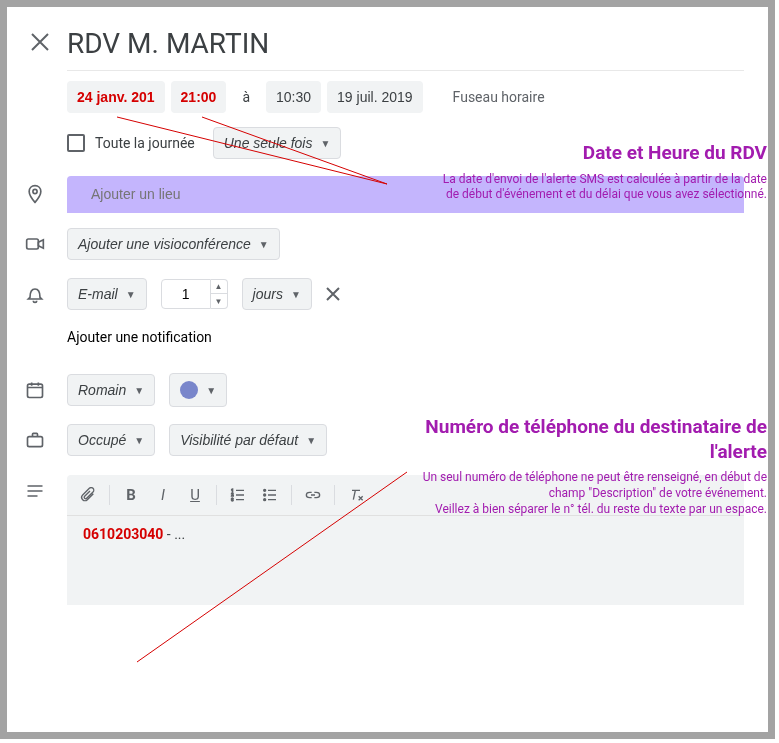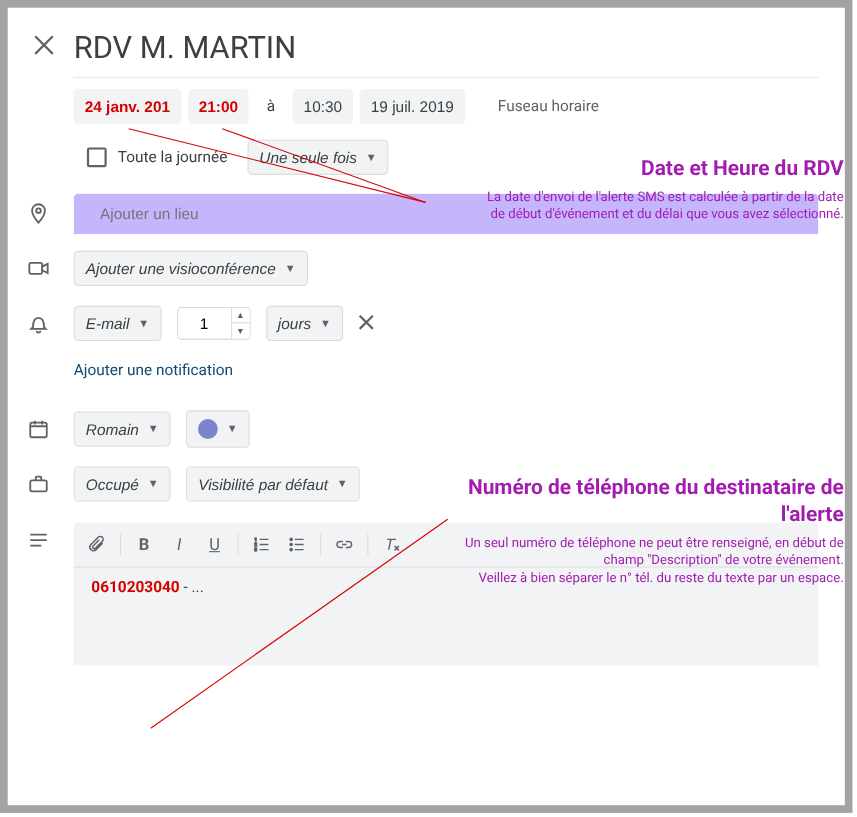--- a/index.html
+++ b/index.html
@@ -60,21 +60,21 @@
     align-items: center;
     gap: 6px;
   }
   .chip.text-only { background: transparent; cursor: default; }
   .date-row .chip { margin-right: 6px; }
   .hl-red { color: #d50000; font-weight: 700; }
   .checkbox-row {
     display: flex;
     align-items: center;
     gap: 10px;
-    margin: 6px 0 16px 12px;
+    margin: 6px 0 16px 0;
   }
   .cb {
     width: 18px; height: 18px;
     border: 2px solid #5f6368;
     border-radius: 2px;
     display: inline-block;
     cursor: pointer;
   }
   .down-arrow {
     font-size: 10px;
@@ -162,21 +162,21 @@
     cursor:pointer;
     color:#5f6368;
   }
   .stepper-btn:first-child { border-bottom:1px solid #dadce0; }
   .close-x {
     font-size: 18px;
     color: #5f6368;
     cursor: pointer;
   }
   .add-notif {
-    color: #0c4a6e;
+    color: #000000;
     font-size: 14px;
     cursor: pointer;
     padding: 4px 0;
   }
   .color-dot {
     width: 18px; height: 18px;
     border-radius: 50%;
     background: #7986cb;
     display: inline-block;
   }
@@ -419,21 +419,21 @@
       </div>
     </div>
 
   </div>
 
   <div class="annot" style="left:430px; top:134px; width:330px;">
     <div style="font-size:19px">Date et Heure du RDV</div>
     <div class="sub">La date d'envoi de l'alerte SMS est calculée à partir de la date de début d'événement et du délai que vous avez sélectionné.</div>
   </div>
 
-  <div class="annot" style="left:380px; top:424px; width:380px;">
+  <div class="annot" style="left:380px; top:408px; width:380px;">
     <div style="font-size:19px">Numéro de téléphone du destinataire de l'alerte</div>
     <div class="sub" style="white-space:pre-line">Un seul numéro de téléphone ne peut être renseigné, en début de champ "Description" de votre événement.
 Veillez à bien séparer le n° tél. du reste du texte par un espace.</div>
   </div>
 
   <svg class="svg-lines" width="775" height="739">
     <line x1="110" y1="110" x2="380" y2="177" stroke="#d50000" stroke-width="1"></line>
     <line x1="195" y1="110" x2="380" y2="177" stroke="#d50000" stroke-width="1"></line>
     <line x1="130" y1="655" x2="400" y2="465" stroke="#d50000" stroke-width="1"></line>
   </svg>

